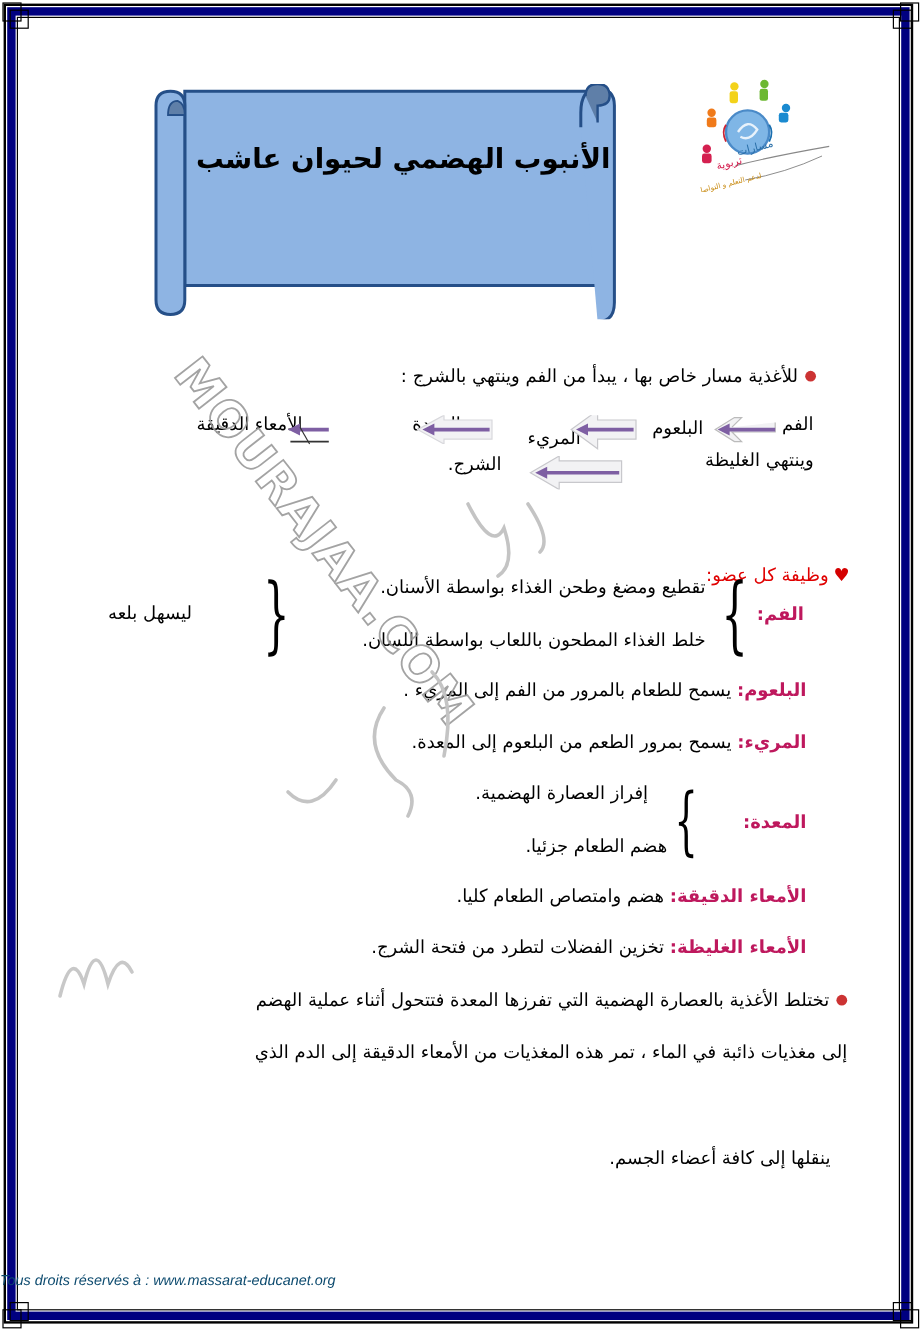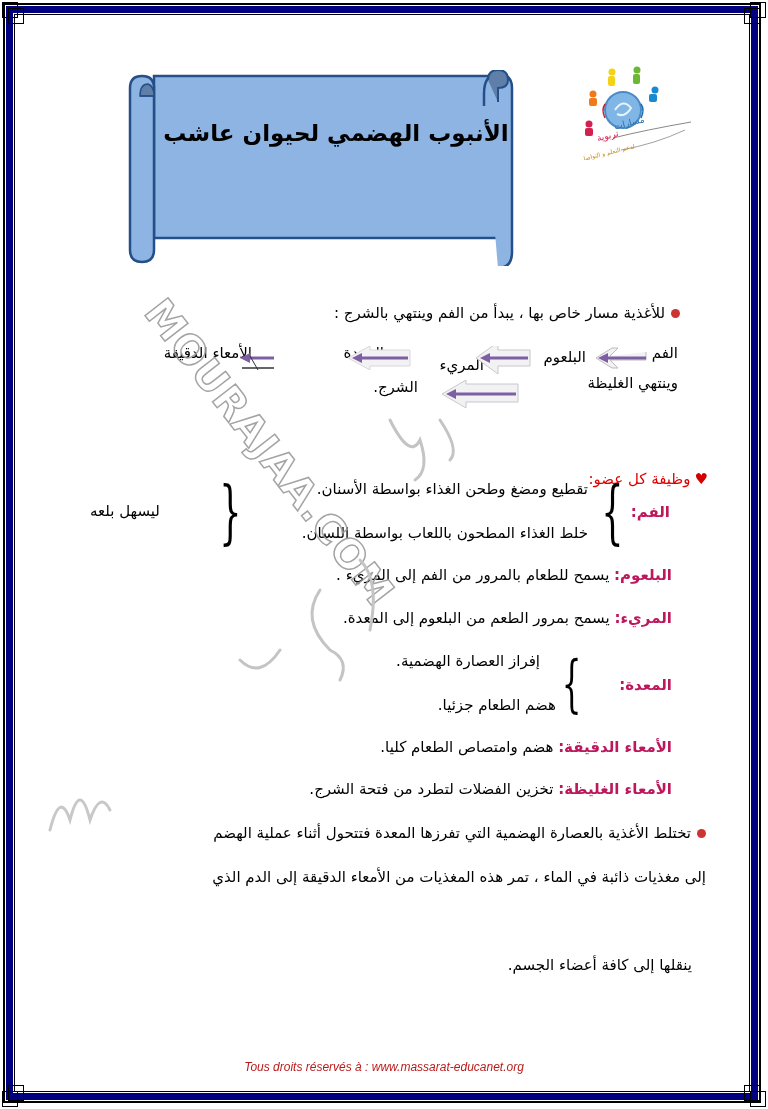--- a/index.html
+++ b/index.html
@@ -34,22 +34,22 @@
   .flow-word { position: absolute; font-size: 15px; white-space: nowrap; direction: rtl; }
   .arrow { position: absolute; }
 
   .brace { position: absolute; font-family: "DejaVu Serif", serif; color: #000; }
 
   .watermark { position: absolute; font-family: "DejaVu Sans", sans-serif; font-weight: bold;
                font-size: 40px; color: transparent; -webkit-text-stroke: 1.5px #9a9a9a;
                transform-origin: left top; letter-spacing: 1px; opacity: 0.9; }
   .wm-scribble { position: absolute; }
 
-  .footer { position: absolute; left: 0; width: 768px; top: 1060px; text-align: center;
-            font-family: "Liberation Sans", sans-serif; font-style: italic; font-size: 12px; color: #b91c1c; }
+  .footer { position: absolute; left: 0; width: 768px; top: 1060px; text-align: left;
+            font-family: "Liberation Sans", sans-serif; font-style: italic; font-size: 12px; color: #0c4a6e; }
 </style>
 </head>
 <body>
 
 <div class="frame-outer"></div>
 <div class="frame-navy"></div>
 <div class="frame-inner"></div>
 <div class="corner" style="left:2px;top:2px;"></div>
 <div class="corner" style="left:8px;top:8px;"></div>
 <div class="corner" style="right:2px;top:2px;"></div>

